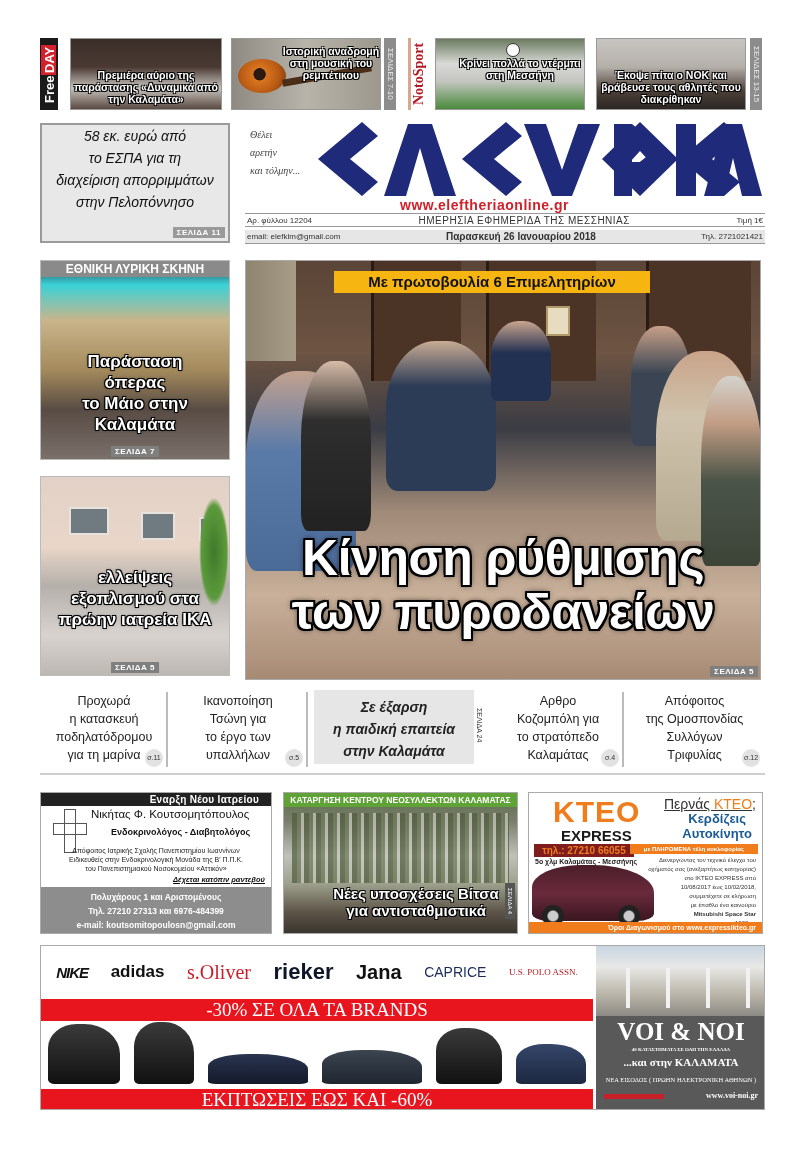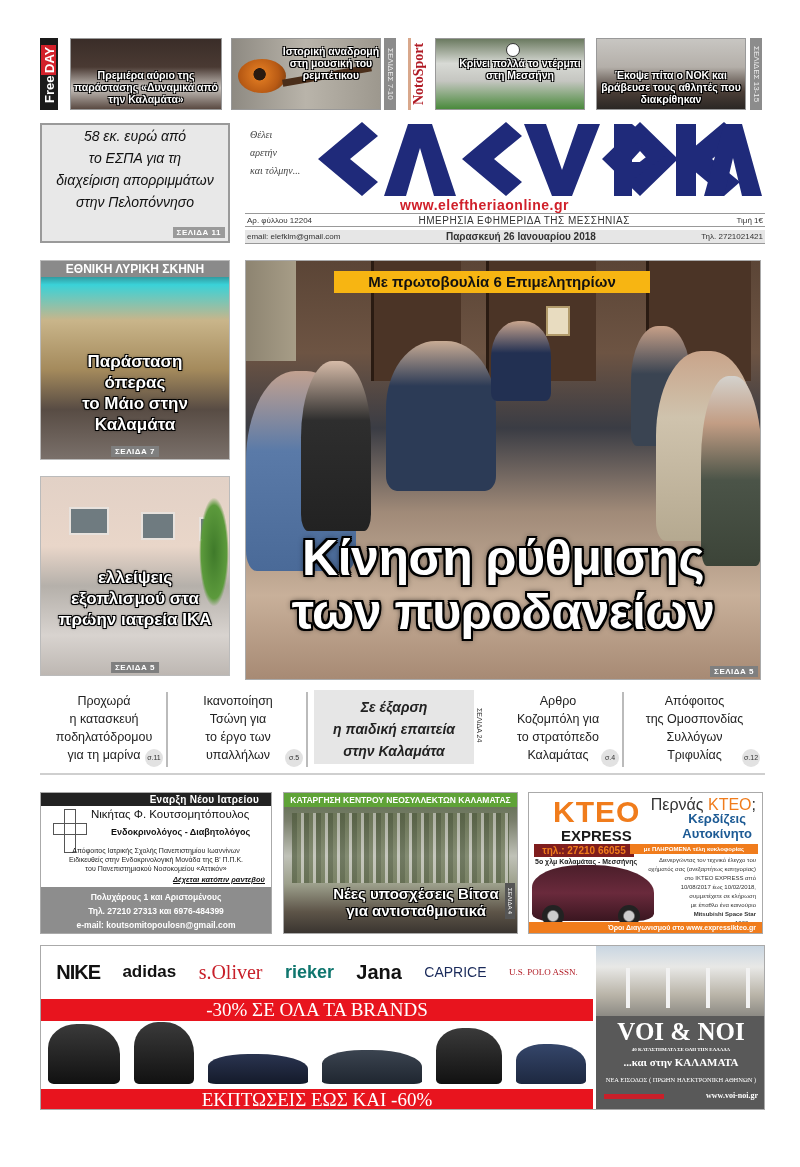--- a/index.html
+++ b/index.html
@@ -87,37 +87,37 @@
   .ad-army .hdr { height: 14px; background: #5fa337; color: #fff; font-size: 8.5px; font-weight: bold; text-align: center; line-height: 14px; }
   .ad-army .soldiers { position: absolute; left: 8px; right: 8px; top: 20px; height: 70px; background: repeating-linear-gradient(90deg, #4e5a3c 0 5px, #6b7655 5px 9px, #c8c9bf 9px 12px); opacity: 0.7; }
   .ad-army .cap { position: absolute; left: 0; right: 0; top: 92px; text-align: center; color: #fff; font-weight: bold; font-size: 15px; line-height: 17px; text-shadow: -1px -1px 0 #000, 1px -1px 0 #000, -1px 1px 0 #000, 1px 1px 0 #000; margin-left: 31px; }
   .ad-army .vtag { position: absolute; right: 2px; top: 90px; width: 10px; height: 36px; background: #555; color: #fff; font-size: 6px; writing-mode: vertical-rl; display:flex; align-items:center; justify-content:center; }
 
   .ad-kteo { left: 528px; width: 235px; background: #fff; }
   .ad-kteo .brand1 { position: absolute; left: 24px; top: 2px; color: #f07c1c; font-size: 30px; font-weight: bold; letter-spacing: 1px; }
   .ad-kteo .brand2 { position: absolute; left: 32px; top: 34px; color: #1a1a1a; font-size: 15px; font-weight: bold; }
   .ad-kteo .phone { position: absolute; left: 5px; top: 51px; width: 100px; height: 13px; background: #7f1d1d; color: #f07c1c; font-size: 10px; font-weight: bold; text-align: center; line-height: 13px; }
   .ad-kteo .addr { position: absolute; left: 6px; top: 65px; font-size: 7px; font-weight: bold; color: #222; }
-  .ad-kteo .q { position: absolute; right: 6px; top: 3px; font-size: 16px; color: #333; }
+  .ad-kteo .q { position: absolute; right: 6px; top: 3px; font-size: 14px; color: #333; text-decoration: underline; }
   .ad-kteo .q b { color: #f07c1c; font-weight: normal; }
   .ad-kteo .win { position: absolute; right: 10px; top: 18px; text-align: center; color: #1c5a94; font-weight: bold; font-size: 13px; line-height: 15px; }
   .ad-kteo .fees { position: absolute; right: 4px; top: 51px; width: 128px; height: 10px; background: #f07c1c; color: #fff; font-size: 6px; text-align: center; line-height: 10px; font-weight: bold; }
   .ad-kteo .desc { position: absolute; right: 6px; top: 63px; width: 128px; text-align: right; font-size: 6px; line-height: 9px; color: #333; }
   .ad-kteo .car { position: absolute; left: 3px; top: 72px; width: 122px; height: 56px; background: linear-gradient(180deg,#4b1e2a 0%,#6a2a3c 50%,#3a1620 100%); border-radius: 40% 50% 14% 14%; }
   .ad-kteo .car .wheel { position: absolute; bottom: -6px; width: 22px; height: 22px; border-radius: 50%; background: radial-gradient(circle,#ccc 30%,#222 40%); }
   .ad-kteo .foot { position: absolute; left: 0; right: 0; bottom: 0; height: 11px; background: #f07c1c; color: #fff; font-size: 7px; text-align: right; padding-right: 6px; line-height: 11px; font-weight: bold; }
 
   
   .shoe-ad { left: 40px; top: 945px; width: 725px; height: 165px; border: 1px solid #aaa; overflow: hidden; background: #fff; }
   .shoe-ad .brands { position: absolute; left: 0; top: 0; width: 552px; height: 52px; display: flex; align-items: center; justify-content: space-around; padding: 0 4px; }
   .brand { font-weight: bold; color: #111; }
-  .brand.nike { font-size: 20px; letter-spacing: -1px; }
+  .brand.nike { font-style: italic; font-size: 15px; letter-spacing: -1px; }
   .brand.adidas { font-size: 17px; }
   .brand.soliver { font-family: "Liberation Serif", serif; color: #c8202a; font-size: 20px; font-weight: normal; }
-  .brand.rieker { color: #0f766e; font-size: 18px; }
+  .brand.rieker { color: #0f172a; font-size: 22px; }
   .brand.jana { font-size: 20px; }
   .brand.caprice { font-size: 14px; color: #1a2a5a; font-weight: normal; }
   .brand.uspolo { font-family: "Liberation Serif", serif; font-size: 9px; color: #b01a24; font-weight: normal; text-align:center; }
   .shoe-ad .bar { position: absolute; left: 0; width: 552px; height: 22px; background: #e8141e; color: #fff; font-family: "Liberation Serif", serif; font-size: 19px; text-align: center; line-height: 22px; }
   .shoe-ad .bar.b1 { top: 53px; }
   .shoe-ad .bar.b2 { top: 143px; }
   .shoe-ad .shoes { position: absolute; left: 0; top: 76px; width: 552px; height: 66px; display: flex; align-items: flex-end; justify-content: space-around; padding-bottom: 4px; }
   .shoe { border-radius: 40% 50% 8% 8%; background: linear-gradient(180deg,#3a3a3a,#111); }
   .store { position: absolute; left: 555px; top: 0; width: 170px; height: 165px; background: #595959; }
   .store .photo { position: absolute; left: 0; top: 0; width: 170px; height: 70px; background: linear-gradient(180deg,#c9d6e2 0%,#e8e8e6 30%,#b9b4a8 70%,#8c8a84 100%); }

